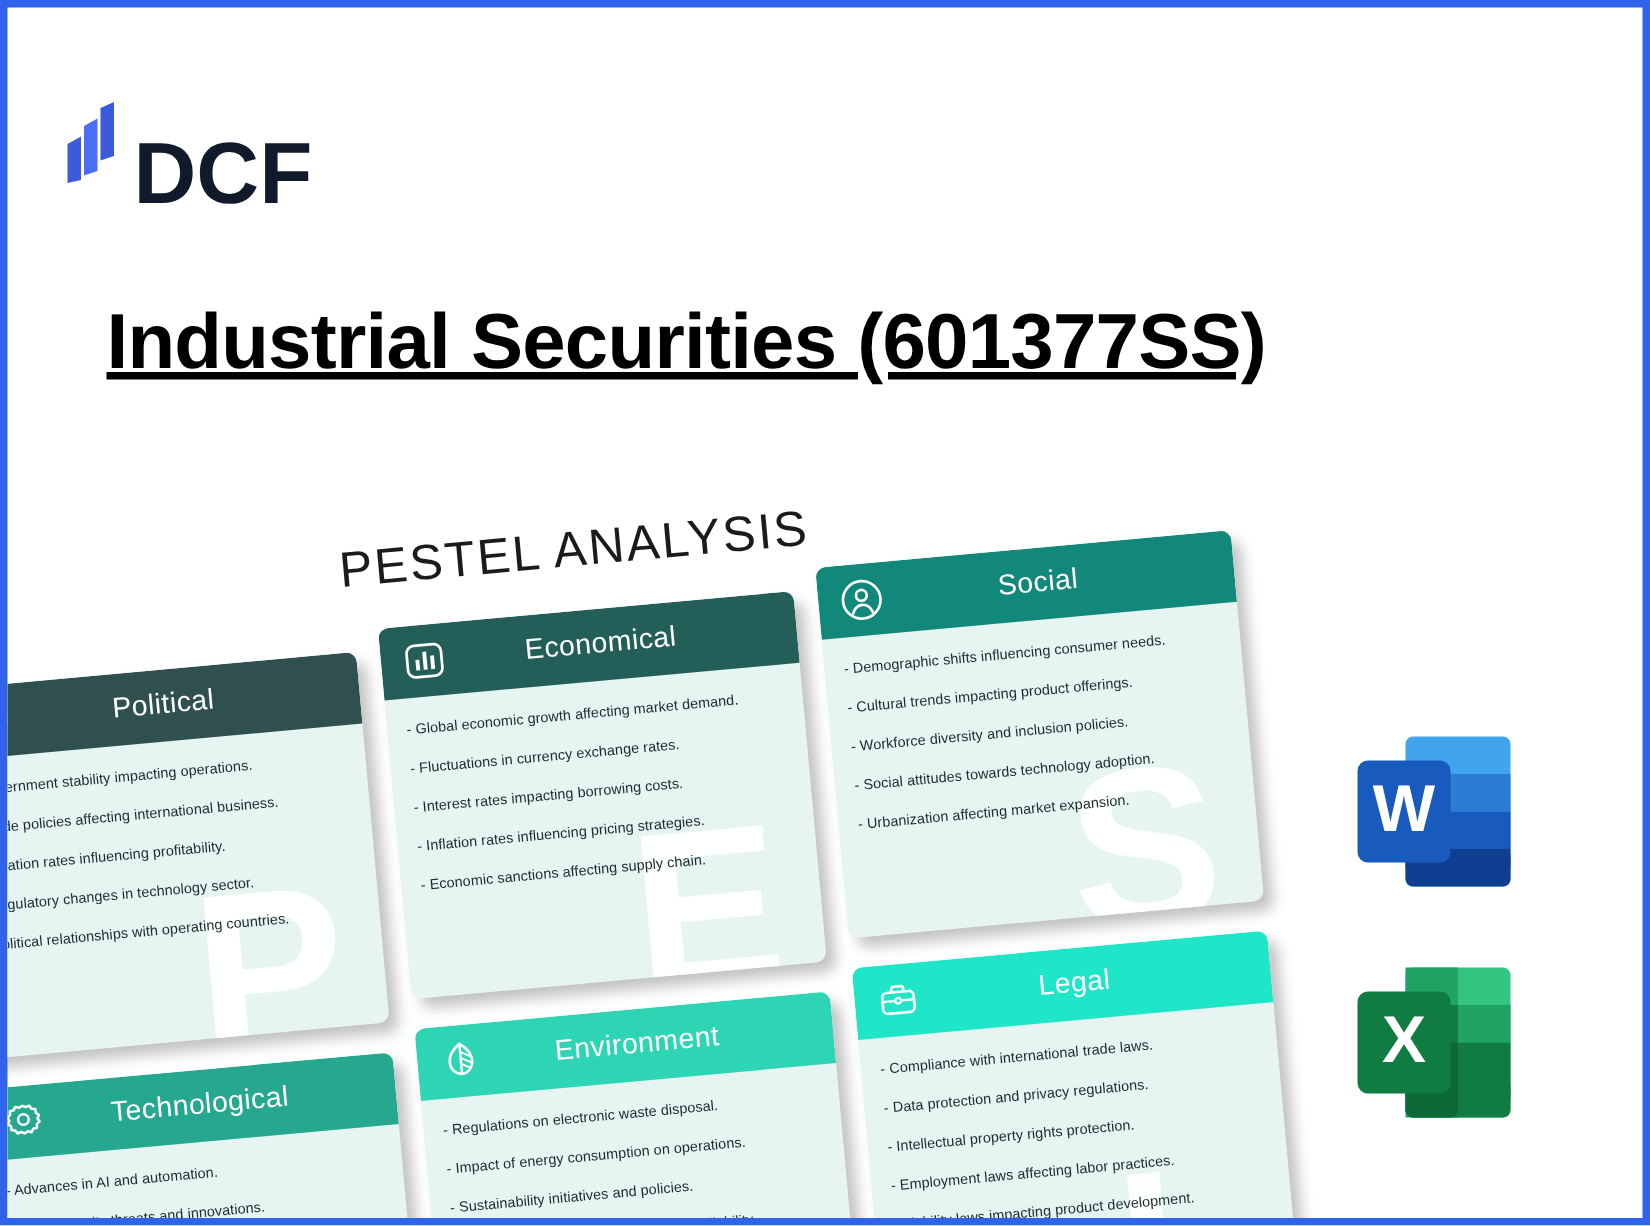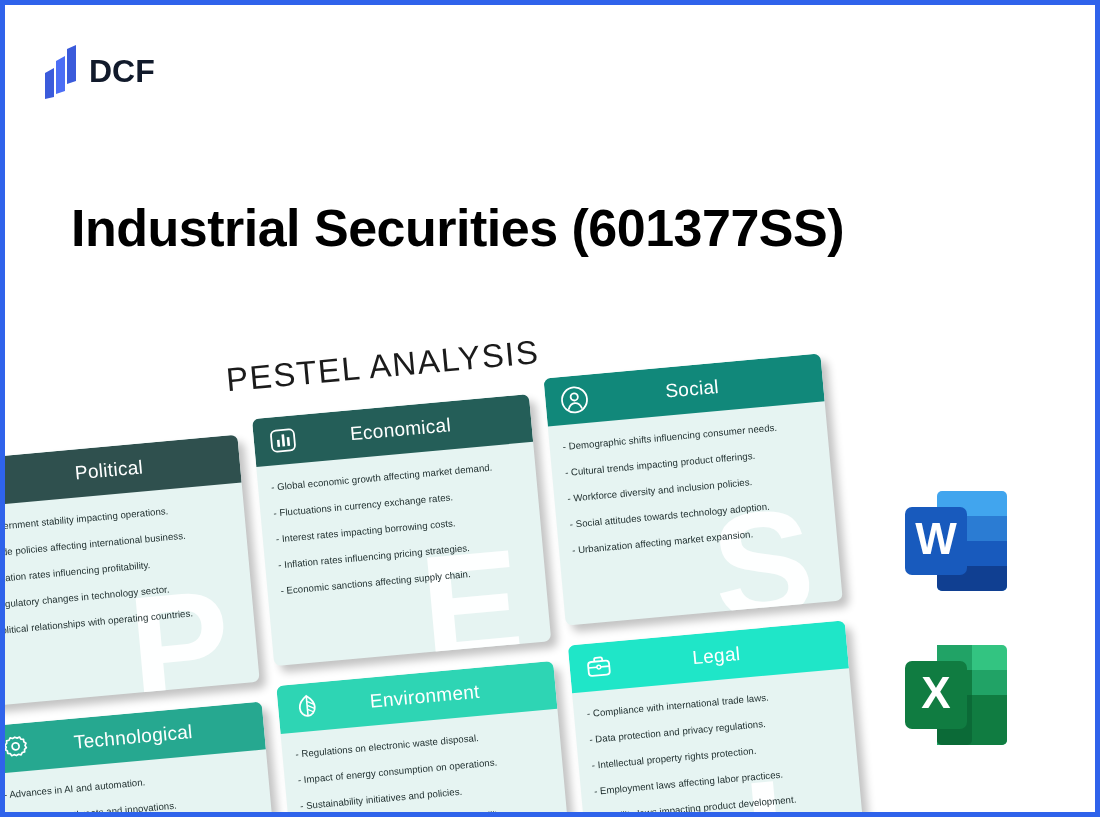--- a/index.html
+++ b/index.html
@@ -21,34 +21,35 @@
 
   
   #brand {
     position: absolute;
     left: 38px; top: 38px;
     display: flex; align-items: center; gap: 10px;
   }
   #brand-mark { width: 36px; height: 56px; position: relative; display:block; }
   #brand-text {
     font-family: "Liberation Sans", sans-serif;
-    font-size: 32px; font-weight: 600; letter-spacing: 0px;
-    color: #111A2B; line-height: 1;
+    font-size: 58px; font-weight: 600; letter-spacing: 0px;
+    color: #111A2B; line-height: 1; margin-top: 44px;
   }
 
   
   #title {
     position: absolute;
     left: 66px; top: 193px;
     font-family: "Liberation Sans", sans-serif;
     font-size: 52px;
     font-weight: 700;
     color: #000000;
     white-space: nowrap;
     letter-spacing: -0.5px;
+    text-decoration: underline;
   }
 
   
   #pestel-wrap {
     position: absolute;
     left: -40px; top: 336px;
     width: 900px; height: 520px;
     overflow: visible;
   }
   #pestel-rot {

